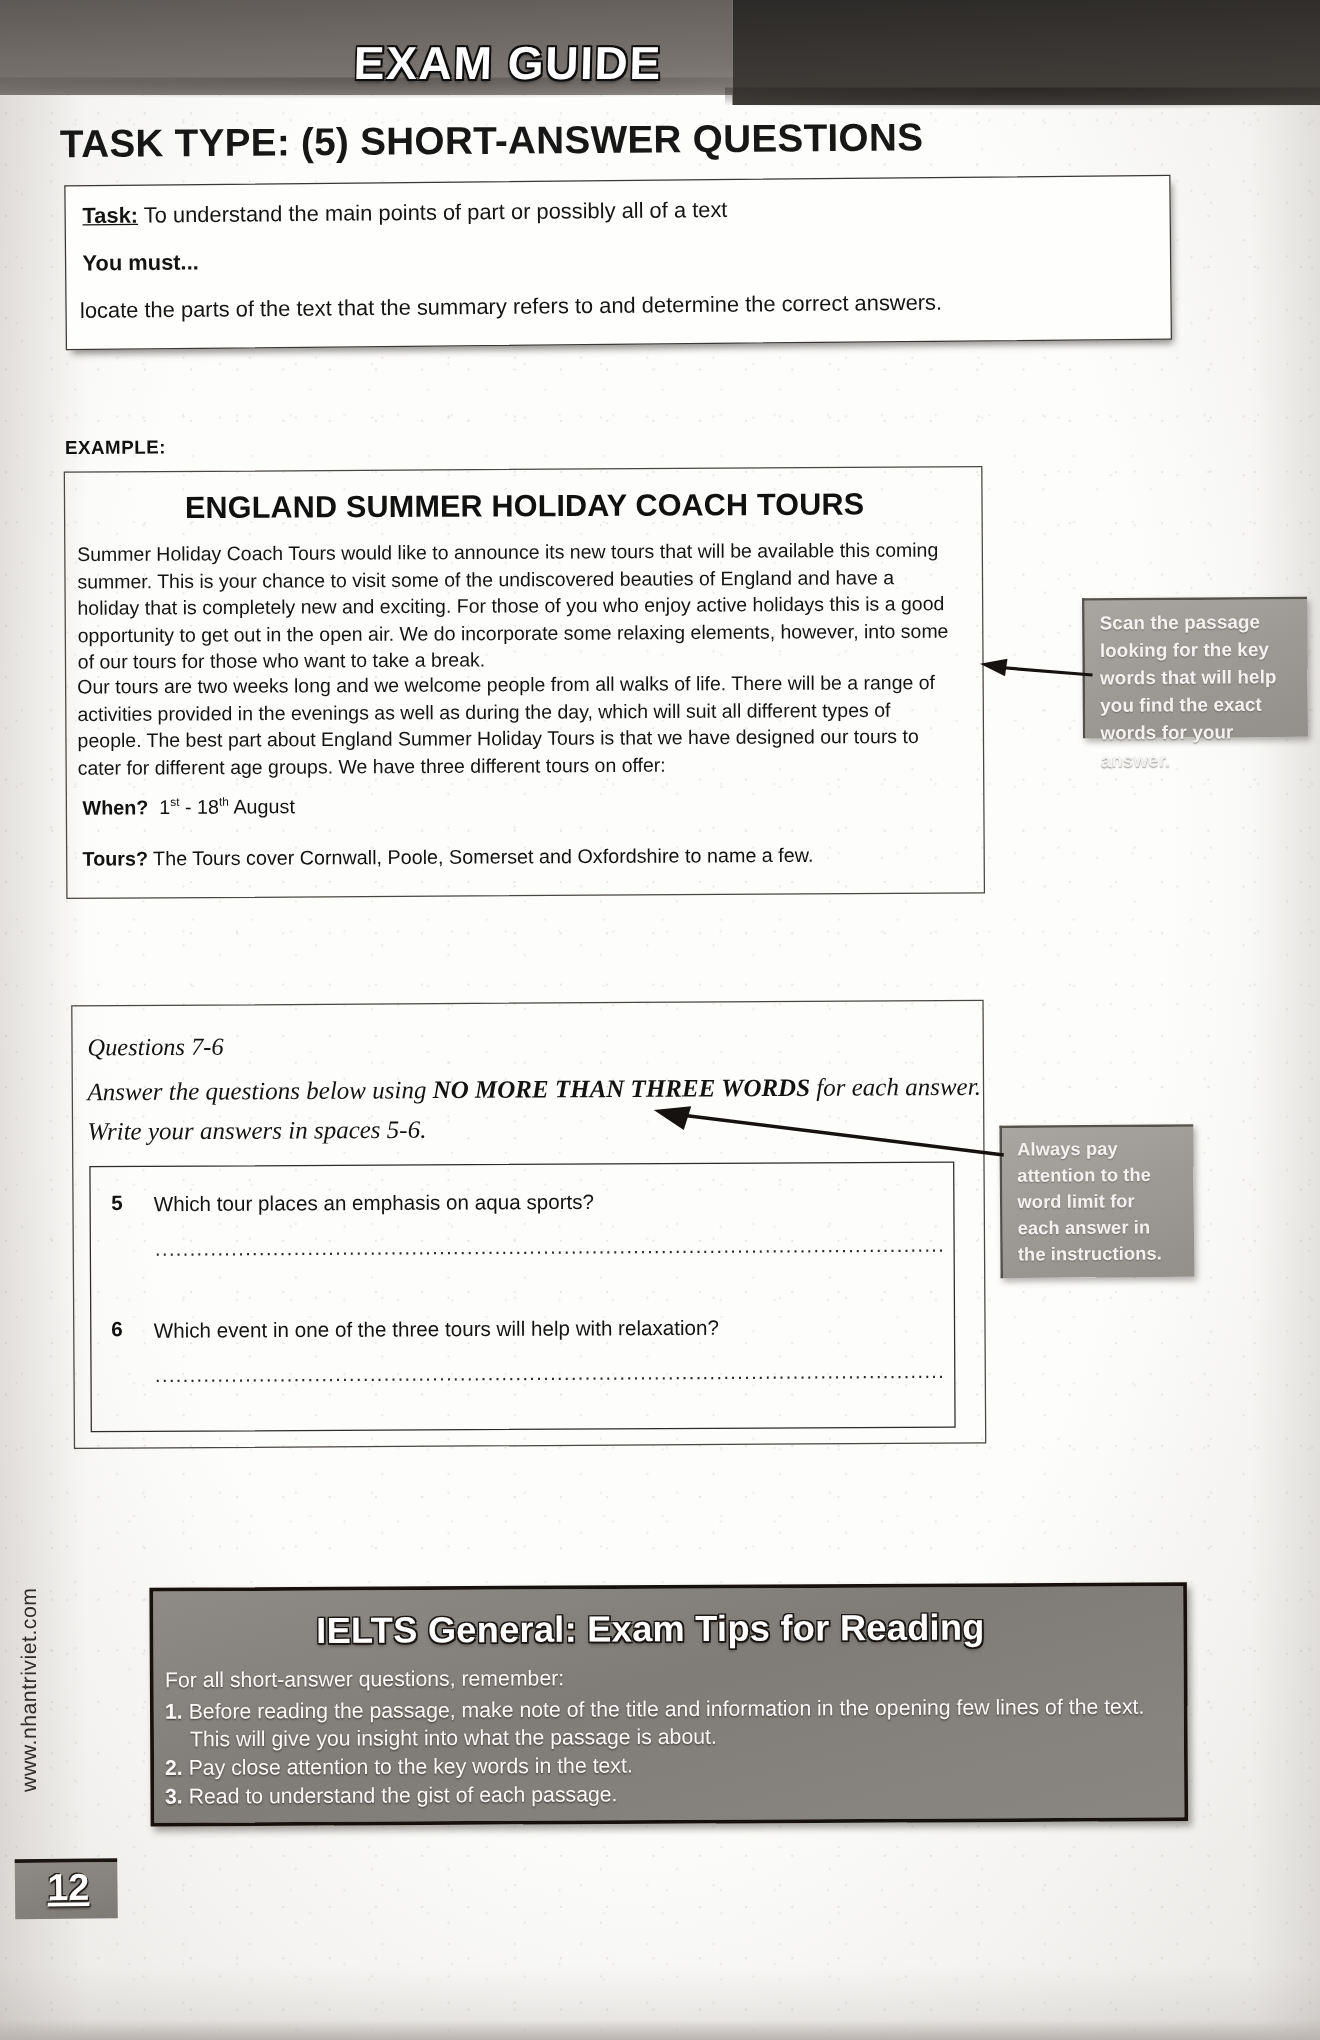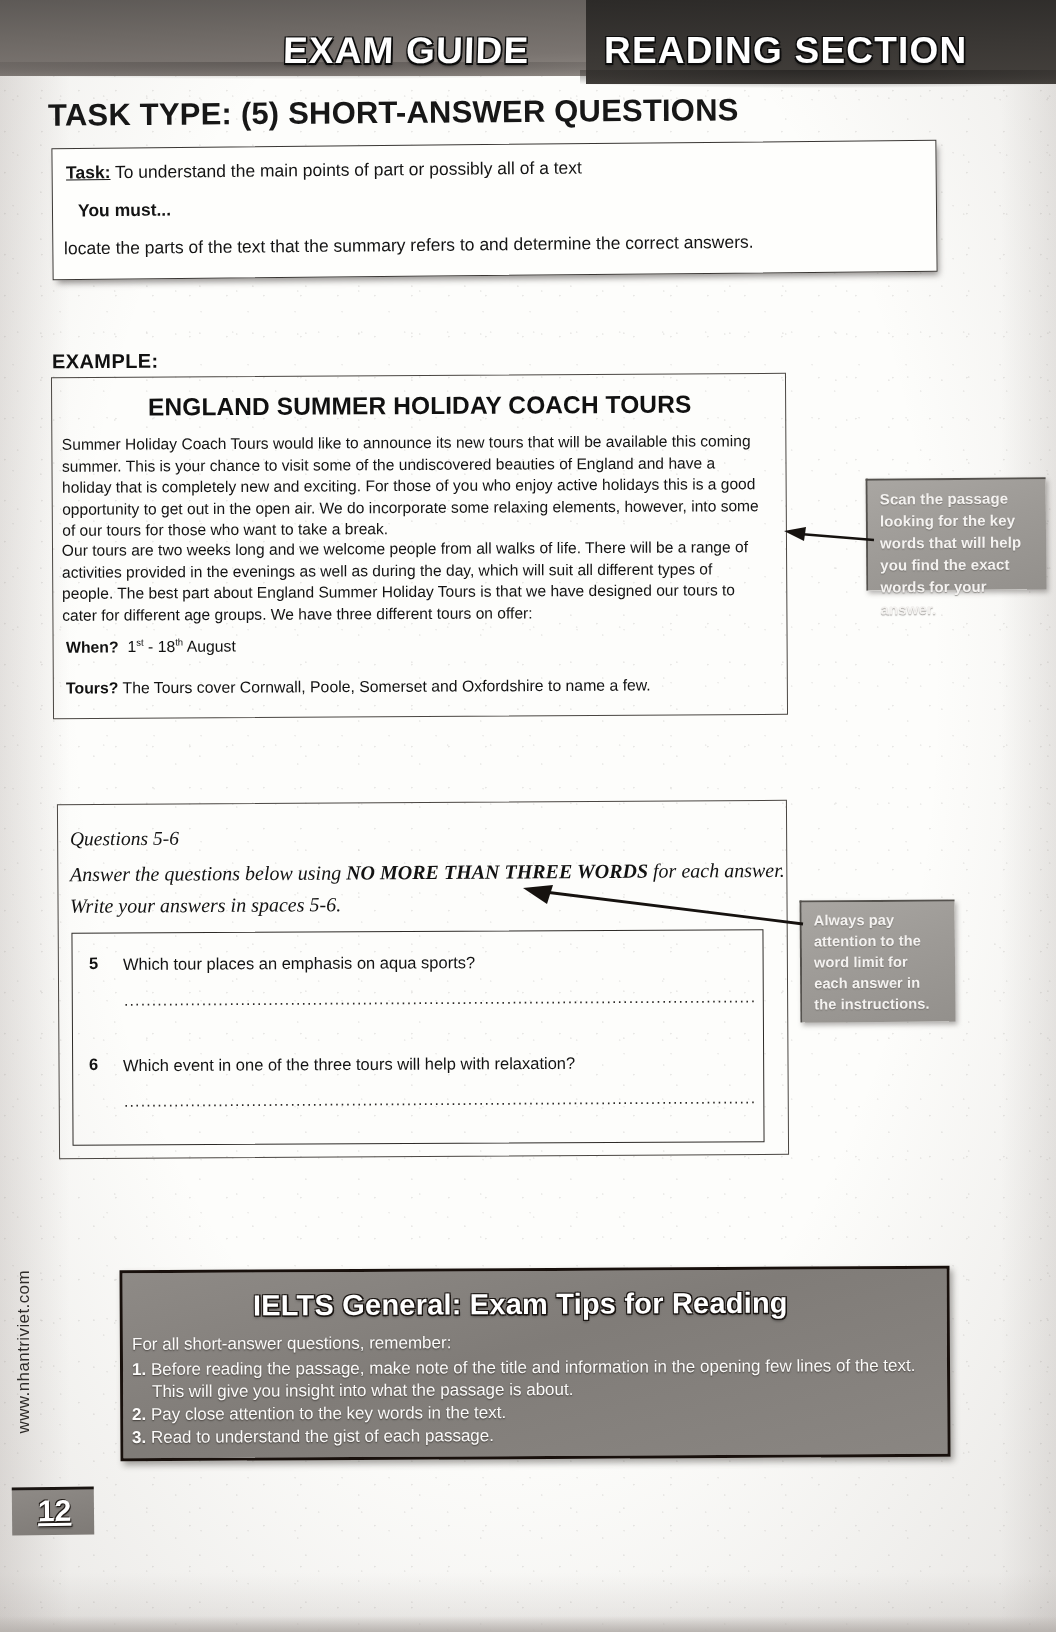--- a/index.html
+++ b/index.html
@@ -124,29 +124,29 @@
   .task-line {
     position: absolute;
     z-index: 7;
     font-size: 17.5px;
     color: #141414;
     white-space: nowrap;
     transform: rotate(-0.55deg);
   }
   .task-line b { font-weight: bold; text-decoration: underline; }
   #task-line-1 { left: 66px; top: 160px; }
-  #task-line-2 { left: 66px; top: 200px; font-weight: bold; margin-left: 12px; }
+  #task-line-2 { left: 66px; top: 200px; font-weight: bold; }
   #task-line-3 { left: 64px; top: 235px; }
 
   
   .example-label {
     position: absolute;
     left: 52px; top: 350px;
     z-index: 6;
-    font-size: 20px;
+    font-size: 15px;
     font-weight: bold;
     letter-spacing: .4px;
     transform: rotate(-0.3deg);
   }
   #example-box {
     left: 52px; top: 375px;
     width: 735px; height: 342px;
     transform: rotate(-0.35deg);
     border-width: 1.2px;
     border-color: #4a4642;
@@ -371,21 +371,20 @@
 </head>
 <body>
 
 <div class="page">
 
   <div class="paper-tone"></div>
 
   <div class="hdr-left-bar"></div>
   <div class="hdr-right-bar"></div>
   <div class="hdr-title" id="exam-guide-title">EXAM GUIDE</div>
-  <div class="hdr-title" id="reading-section-title">READING SECTION</div>
 
   <div class="task-type-heading">TASK TYPE: (5) SHORT-ANSWER QUESTIONS</div>
 
   <div class="scan-box" id="task-box"></div>
   <div class="task-line" id="task-line-1">
     <b>Task:</b><span> To understand the main points of part or possibly all of a text</span>
   </div>
   <div class="task-line" id="task-line-2">You must...</div>
   <div class="task-line" id="task-line-3">locate the parts of the text that the summary refers to and determine the correct answers.</div>
 
@@ -403,21 +402,21 @@
     <b>Tours?</b><span> The Tours cover Cornwall, Poole, Somerset and Oxfordshire to name a few.</span>
   </div>
 
   <svg class="arrow-svg" style="left:780px; top:518px; width:96px; height:36px;" viewBox="0 0 96 36">
     <path d="M94 22 L20 16" stroke="#16120f" stroke-width="2.6" fill="none"></path>
     <path d="M4 13 L26 9 L24 23 Z" fill="#16120f"></path>
   </svg>
   <div class="note" id="note-scan">Scan the passage looking for the key words that will help you find the exact words for your answer.</div>
 
   <div class="scan-box" id="questions-outer-box"></div>
-  <div class="qs-instr" id="qs-heading">Questions 5-6</div>
+  <div class="qs-instr" id="qs-heading">Questions 7-6</div>
   <div class="qs-instr" id="qs-line-1">
     <span>Answer the questions below using </span><b>NO MORE THAN THREE WORDS</b><span> for each answer.</span>
   </div>
   <div class="qs-instr" id="qs-line-2">Write your answers in spaces 5-6.</div>
 
   <div class="scan-box" id="questions-inner-box"></div>
 
   <div class="q-num" id="q5-num">5</div>
   <div class="q-text" id="q5-text">Which tour places an emphasis on aqua sports?</div>
   <div class="q-dots" id="q5-dots">...........................................................................................................................................................</div>

